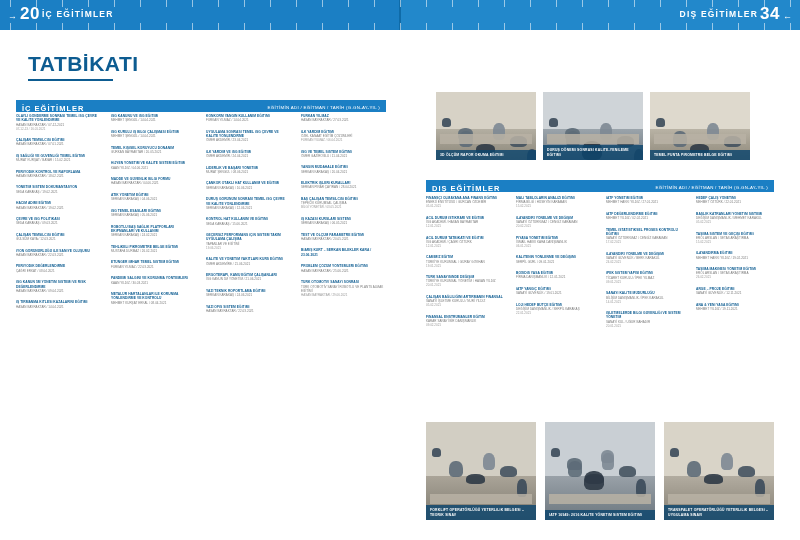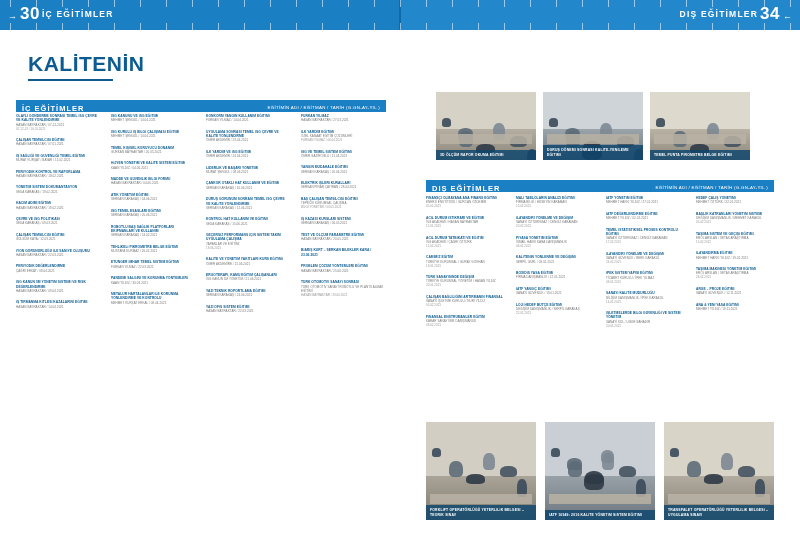--- a/index.html
+++ b/index.html
@@ -117,29 +117,29 @@
         <div class="tick" style="left: 712px;"></div>
         <div class="tickd" style="left: 712px;"></div>
         <div class="tick" style="left: 738px;"></div>
         <div class="tickd" style="left: 738px;"></div>
         <div class="tick" style="left: 764px;"></div>
         <div class="tickd" style="left: 764px;"></div>
         <div class="tick" style="left: 790px;"></div>
         <div class="tickd" style="left: 790px;"></div>
       </div>
     <span class="arrow-l">→</span>
-    <span class="pagenum-l">30</span>
+    <span class="pagenum-l">20</span>
     <span class="pagelbl-l">İÇ EĞİTİMLER</span>
     <span class="pagelbl-r">DIŞ EĞİTİMLER</span>
     <span class="pagenum-r">34</span>
     <span class="arrow-r">←</span>
   </div>
 
   <div class="leftpage">
-    <div class="maintitle">KALİTENİN</div>
+    <div class="maintitle">TATBİKATI</div>
     <div class="titlerule"></div>
 
     <div class="secbar" style="left:16px;top:70px;width:370px;height:12px;">
       <span class="secname">İÇ EĞİTİMLER</span>
       <span class="seckey">EĞİTİMİN ADI / EĞİTMAN / TARİH (G.GN-AY-YIL )</span>
     </div>
 
     <div class="lcols" id="left-columns">
         <div class="col" style="left: 0px; width: 84px;">
           <div class="entry">

